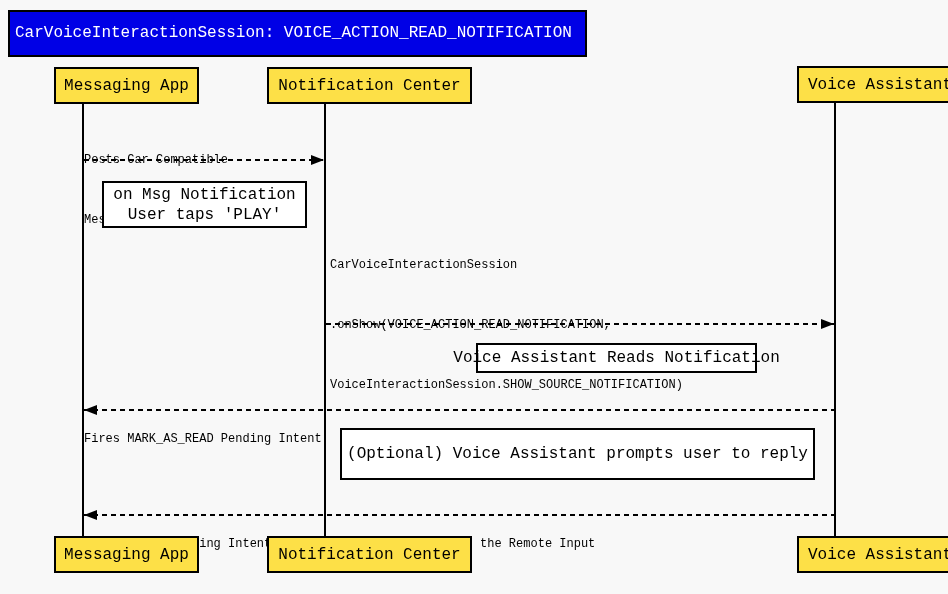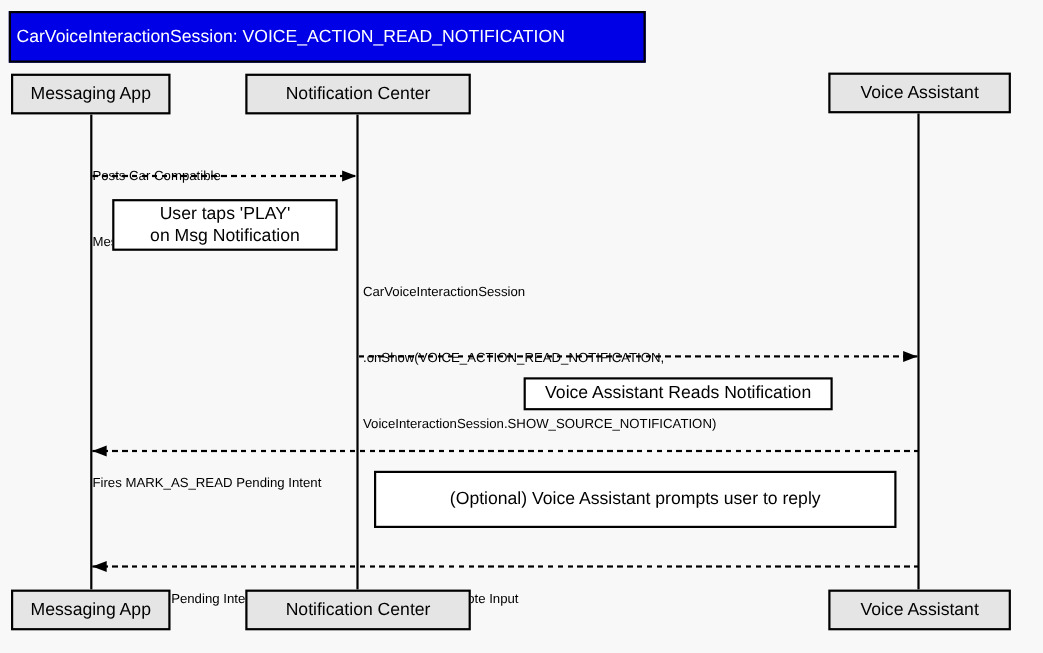--- a/index.html
+++ b/index.html
@@ -2,21 +2,21 @@
 <html><head>
 <meta charset="utf-8">
 <style>
   html, body { margin: 0; padding: 0; }
   body { background: #f8f8f8; }
   .stage {
     position: relative;
     width: 948px;
     height: 594px;
     background: #f8f8f8;
-    font-family: Liberation Sans, sans-serif;
+    font-family: Liberation Mono, monospace;
     color: #000;
     overflow: hidden;
     border-radius: 20px;
   }
   .abs { position: absolute; box-sizing: border-box; }
 
   .title-box {
     left: 8px; top: 10px; width: 579px; height: 47px;
     background: #0000e6;
     border: 2px solid #000;
@@ -25,24 +25,25 @@
   }
   .title-box div {
     color: #fff;
     font-size: 16px;
     line-height: 21px;
     white-space: pre;
   }
 
   .actor-box {
     border: 2px solid #000;
-    background: #e5e5e5;
+    background: #fde047;
     display: flex; align-items: center; justify-content: center;
     font-size: 16px;
     white-space: pre;
+    margin-left: 44px;
   }
 
   .lifeline {
     width: 2px;
     background: #000;
   }
 
   .msg-label {
     font-size: 12px;
     line-height: 20px;
@@ -101,22 +102,22 @@
   </div>
 
   <div class="abs msg-label" style="left:84px; top:110px; width:240px;">
     <div>Posts Car Compatible</div>
     <div>Messaging Notification</div>
   </div>
   <div class="abs dashed-line" style="left:84px; top:159px; width:240px;"></div>
   <div class="abs arrow-right" style="left:311px; top:155px;"></div>
 
   <div class="abs note-box" style="left:102px; top:181px; width:205px; height:47px;">
+    <div>on Msg Notification</div>
     <div>User taps 'PLAY'</div>
-    <div>on Msg Notification</div>
   </div>
 
   <div class="abs msg-label" style="left:330px; top:215px; width:500px;">
     <div>CarVoiceInteractionSession</div>
     <div>.onShow(VOICE_ACTION_READ_NOTIFICATION,</div>
     <div>VoiceInteractionSession.SHOW_SOURCE_NOTIFICATION)</div>
   </div>
   <div class="abs dashed-line" style="left:326px; top:323px; width:508px;"></div>
   <div class="abs arrow-right" style="left:821px; top:319px;"></div>
 

